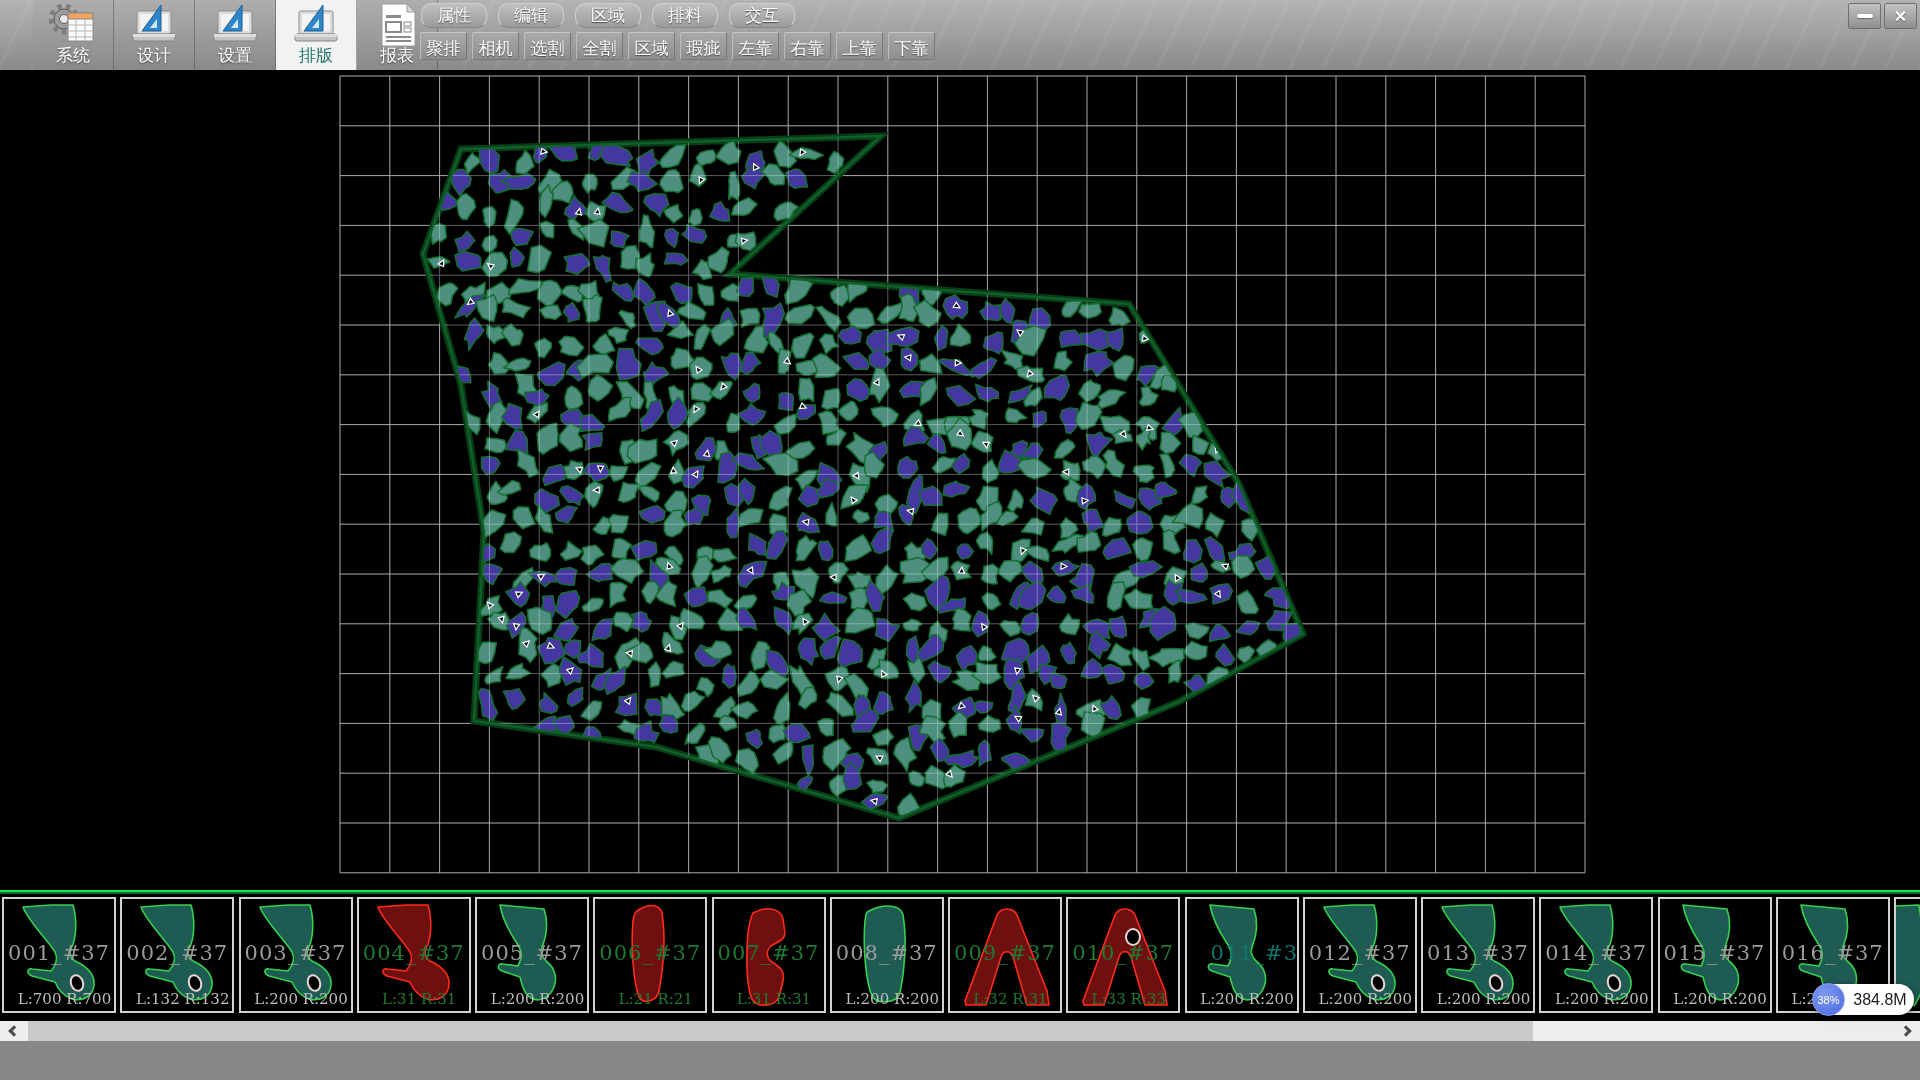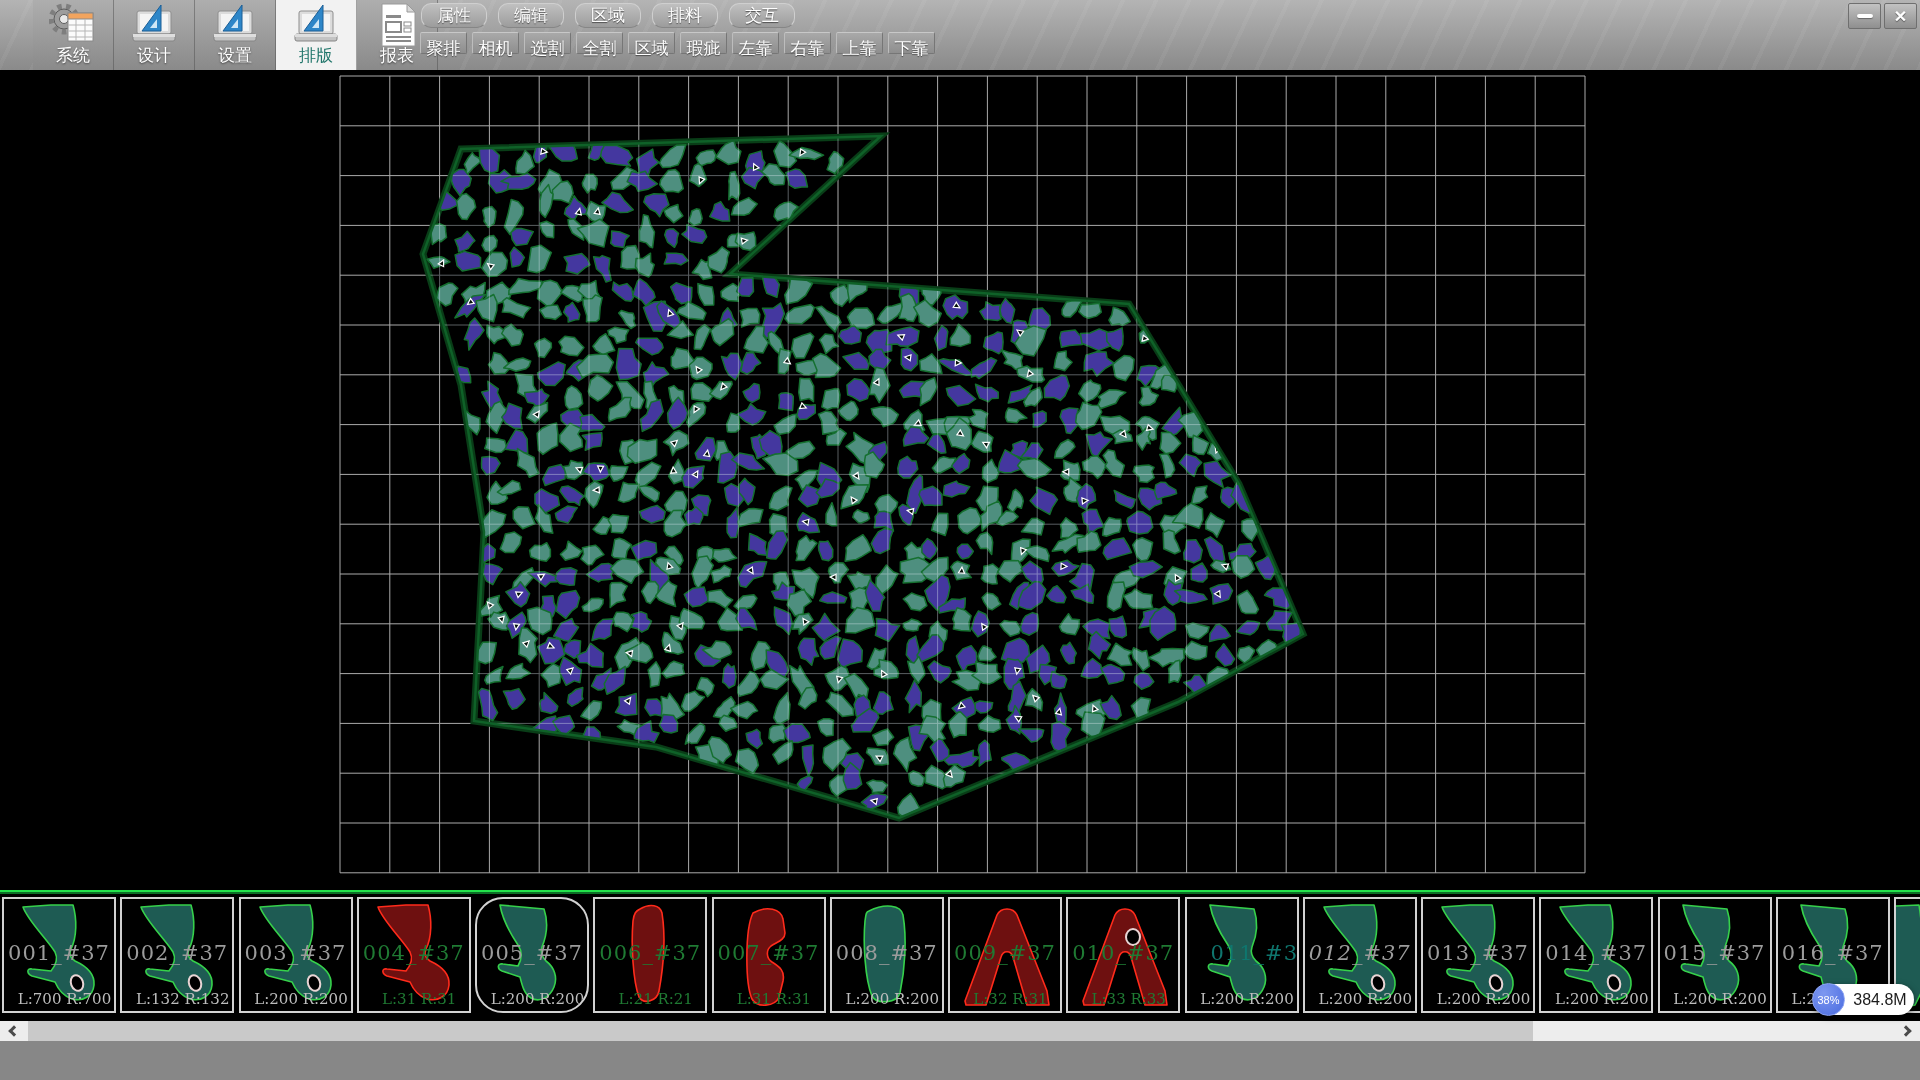--- a/index.html
+++ b/index.html
@@ -18,21 +18,21 @@
   .nav-icon{position:absolute;left:50%;top:2px;transform:translateX(-50%);width:48px;height:46px;}
   .nav-label{position:absolute;left:0;right:0;bottom:3px;text-align:center;font-size:17px;color:#fff;
            text-shadow:0 1px 2px rgba(0,0,0,.55);}
   .nav-item.active .nav-label{color:#20756a;text-shadow:none;}
 
   .tabs{position:absolute;left:421px;top:3px;display:flex;gap:11px;z-index:2;}
   .tab{width:66px;height:25px;line-height:24px;text-align:center;color:#fff;font-size:17px;
        background:linear-gradient(#c0c0c0,#9c9c9c);border:1px solid #cfcfcf;border-bottom-color:#868686;
        border-radius:10px;box-sizing:border-box;text-shadow:0 1px 1px rgba(60,60,60,.85);cursor:default;}
   .tools{position:absolute;left:420px;top:32px;display:flex;gap:5px;z-index:2;}
-  .tool{width:47px;height:22px;line-height:32px;text-align:center;color:#fff;font-size:17px;
+  .tool{width:47px;height:28px;line-height:32px;text-align:center;color:#fff;font-size:17px;
        background:linear-gradient(#a9a9a9,#8e8e8e);border:1px solid #767676;border-top-color:#c8c8c8;
        border-left-color:#bdbdbd;border-radius:2px;box-sizing:border-box;
        text-shadow:0 1px 1px rgba(60,60,60,.85);cursor:default;}
 
   .win-controls{position:absolute;right:3px;top:3px;display:flex;gap:3px;z-index:3;}
   .win-btn{width:33px;height:26px;background:linear-gradient(#c2c2c2,#8f8f8f);border:1px solid #6f6f6f;
        border-radius:2px;display:flex;align-items:center;justify-content:center;color:#fff;
        font-size:16px;font-weight:bold;text-shadow:0 1px 1px #555;cursor:default;box-sizing:border-box;}
   .min-bar{width:16px;height:4px;background:#fff;border-radius:2px;box-shadow:0 1px 1px #666;}
 
@@ -982,21 +982,21 @@
         </div>
         <div class="cell" style="left: 356.75px;">
           <svg width="110" height="112" viewBox="0 0 110 112">
             <g transform="translate(7,4)">
               <path d="M12,4 L40,2 L62,2 C66,16 66,34 60,46 C58,51 59,55 64,58 C75,63 84,70 83,82 C82,93 72,99 61,96 C52,93 47,86 44,79 L21,73 C16,71 15,65 21,66 L40,68 C45,62 47,55 44,49 C36,36 17,18 12,4 Z" fill="#6E1010" stroke="#FF2B1B" stroke-width="1.6" stroke-linejoin="round"></path>
             </g>
           </svg>
           <div class="num" style="color: rgb(31, 122, 51);">004_#37</div>
           <div class="lr" style="color: rgb(31, 122, 51);">L:31 R:31</div>
         </div>
-        <div class="cell" style="left: 475px; border-radius: 28px;">
+        <div class="cell" style="left: 475px;">
           <svg width="110" height="112" viewBox="0 0 110 112">
             <g transform="translate(7,4)">
               <path d="M16,2 L60,6 C64,18 63,32 58,44 C56,50 58,54 62,58 C70,64 74,74 70,84 C66,94 56,100 47,95 C40,91 38,82 36,74 L18,68 C13,66 13,60 19,61 L34,63 C38,56 38,48 34,42 C26,30 18,14 16,2 Z" fill="#1E5B53" stroke="#36D14B" stroke-width="1.6" stroke-linejoin="round"></path>
             </g>
           </svg>
           <div class="num" style="color: rgb(156, 156, 156);">005_#37</div>
           <div class="lr" style="color: rgb(189, 189, 189);">L:200 R:200</div>
         </div>
         <div class="cell" style="left: 593.25px;">
           <svg width="110" height="112" viewBox="0 0 110 112">
@@ -1053,21 +1053,21 @@
           <div class="num" style="color: #0f766e; padding-left: 24px;">011_#37</div>
           <div class="lr" style="color: rgb(189, 189, 189);">L:200 R:200</div>
         </div>
         <div class="cell" style="left: 1302.75px;">
           <svg width="110" height="112" viewBox="0 0 110 112">
             <g transform="translate(7,4)">
               <path d="M12,4 L40,2 L62,2 C66,16 66,34 60,46 C58,51 59,55 64,58 C75,63 84,70 83,82 C82,93 72,99 61,96 C52,93 47,86 44,79 L21,73 C16,71 15,65 21,66 L40,68 C45,62 47,55 44,49 C36,36 17,18 12,4 Z" fill="#1E5B53" stroke="#36D14B" stroke-width="1.6" stroke-linejoin="round"></path>
               <ellipse cx="66" cy="80" rx="6" ry="8" transform="rotate(-20 66 80)" fill="#000" stroke="#E8D4D4" stroke-width="2"></ellipse>
             </g>
           </svg>
-          <div class="num" style="color: rgb(156, 156, 156); font-style: italic;">012_#37</div>
+          <div class="num" style="color: rgb(156, 156, 156);">012_#37</div>
           <div class="lr" style="color: rgb(189, 189, 189);">L:200 R:200</div>
         </div>
         <div class="cell" style="left: 1421px;">
           <svg width="110" height="112" viewBox="0 0 110 112">
             <g transform="translate(7,4)">
               <path d="M12,4 L40,2 L62,2 C66,16 66,34 60,46 C58,51 59,55 64,58 C75,63 84,70 83,82 C82,93 72,99 61,96 C52,93 47,86 44,79 L21,73 C16,71 15,65 21,66 L40,68 C45,62 47,55 44,49 C36,36 17,18 12,4 Z" fill="#1E5B53" stroke="#36D14B" stroke-width="1.6" stroke-linejoin="round"></path>
               <ellipse cx="66" cy="80" rx="6" ry="8" transform="rotate(-20 66 80)" fill="#000" stroke="#E8D4D4" stroke-width="2"></ellipse>
             </g>
           </svg>
           <div class="num" style="color: rgb(156, 156, 156);">013_#37</div>

